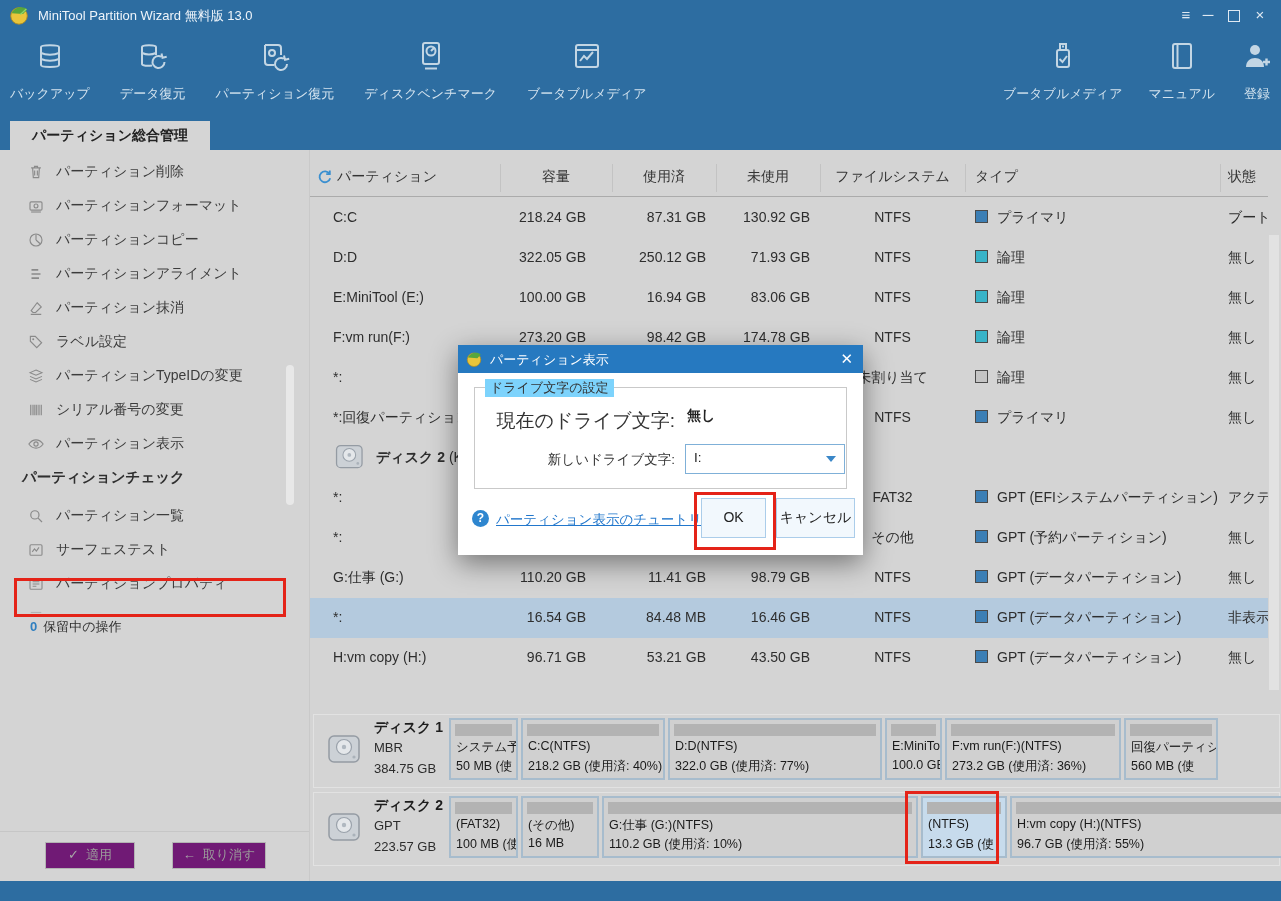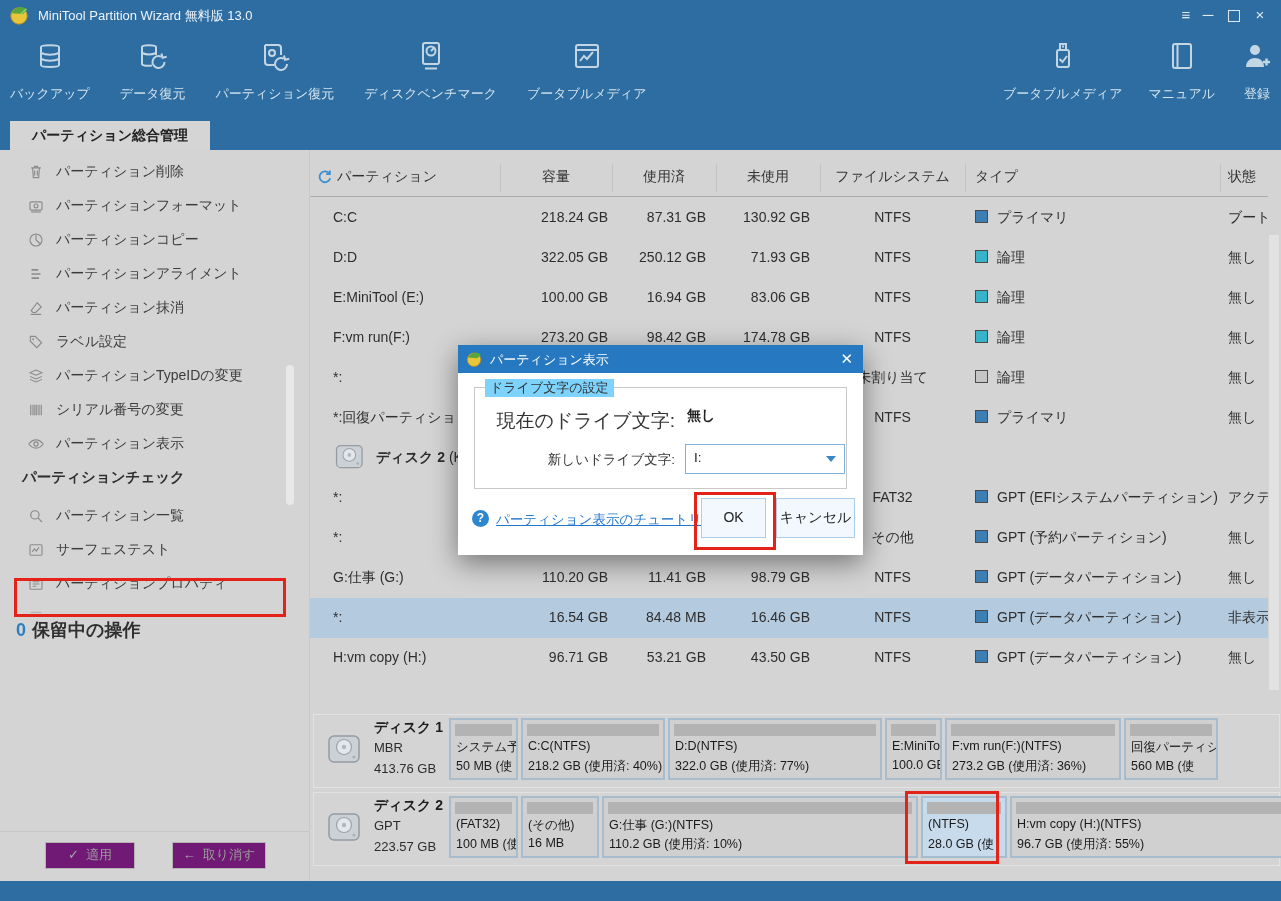--- a/index.html
+++ b/index.html
@@ -31,40 +31,40 @@
   .bottombar{position:absolute;left:0;bottom:0;width:1281px;height:20px;background:#2d6da1;}
 
   
   .sidebar{position:absolute;left:0;top:0;width:309px;height:731px;border-right:1px solid #c9c9c9;}
   .sbitem{position:absolute;left:0;width:288px;height:34px;cursor:default;}
   .sbicon{position:absolute;left:27px;top:8px;width:18px;height:18px;color:#8a8a8a;}
   .sbicon svg{width:18px;height:18px;}
   .sblabel{position:absolute;left:56px;top:8px;font-size:14px;color:#3c3c3c;white-space:nowrap;}
   .sbsection{position:absolute;left:22px;font-size:14.5px;font-weight:bold;color:#2f2f2f;}
   .sb-clip{position:absolute;left:0;width:288px;height:13px;overflow:hidden;opacity:.55;}
-  .pending{position:absolute;left:16px;font-size:18px;font-weight:bold;color:#2f2f2f;}
+  .pending{position:absolute;left:30px;font-size:13px;font-weight:normal;color:#2f2f2f;}
   .pending b{color:#2f7fc0;margin-right:6px;}
   .side-scroll{position:absolute;left:286px;top:215px;width:8px;height:140px;background:#e8e8e8;border-radius:4px;}
   .btn-sep{position:absolute;left:0;top:681px;width:309px;border-top:1px solid #c6c6c6;}
   .graybtn{position:absolute;top:692px;height:25px;background:#701a75;border:1px solid #b3b3b3;
            color:#9b9b9b;font-size:13px;text-align:center;line-height:23px;}
   .graybtn .gi{margin-right:7px;color:#a8a8a8;}
   .btn-apply{left:45px;width:88px;} .btn-undo{left:172px;width:92px;}
 
   
   .ptable{position:absolute;left:310px;top:0;width:971px;height:560px;}
   .thead{position:absolute;left:0;top:10px;width:958px;height:36px;border-bottom:1px solid #ababab;}
   .th{position:absolute;top:8px;font-size:14px;color:#333;}
   .vsep{position:absolute;top:4px;height:28px;border-left:1px solid #c3c3c3;}
   .refresh-ic{position:absolute;left:7px;top:9px;width:16px;height:16px;}
   .trow{position:absolute;left:0;width:958px;height:40px;font-size:14px;color:#2e2e2e;}
   .trow.sel{background:#b4cade;}
   .cell{position:absolute;top:11px;white-space:nowrap;}
   .c-name{left:23px;}
-  .c-cap{left:196px;width:102px;text-align:right;}
+  .c-cap{left:174px;width:102px;text-align:right;}
   .c-used{left:302px;width:94px;text-align:right;}
   .c-unused{left:406px;width:94px;text-align:right;}
   .c-fs{left:510px;width:145px;text-align:center;}
   .c-type{left:665px;width:250px;overflow:hidden;}
   .c-status{left:918px;width:40px;overflow:hidden;}
   .tsq{display:inline-block;width:11px;height:11px;border:1px solid #4a4a4a;margin-right:9px;
        vertical-align:-1px;}
   .trow .dico{position:absolute;left:24px;top:5px;width:34px;height:30px;}
   .dname{position:absolute;left:66px;top:11px;font-weight:bold;}
   .dsuffix{font-weight:normal;}
@@ -442,21 +442,21 @@
       <div class="diskrow dm1" id="diskrow0">
           <div class="disklabel">
             <span class="dico"><svg viewBox="0 0 40 34">
                 <rect x="3" y="3" width="30" height="26" rx="5" fill="#ccd1d6" stroke="#949ba3" stroke-width="1.5"></rect>
                 <circle cx="18" cy="14" r="7.5" fill="#e4e7ea" stroke="#9aa2ab" stroke-width="1.2"></circle>
                 <circle cx="18" cy="14" r="2.2" fill="#b0b8c0"></circle>
                 <circle cx="28" cy="24" r="1.6" fill="#aab2ba"></circle>
               </svg></span>
             <span class="dl-name">ディスク 1</span>
             <span class="dl-style">MBR</span>
-            <span class="dl-size">413.76 GB</span>
+            <span class="dl-size">384.75 GB</span>
           </div>
           <div class="blocks">
             <div class="block" style="width: 65px;">
               <span class="bar"><span class="fill" style="width:55%;background:#3d84b8"></span></span>
               <span class="bk-name">システム予約</span>
               <span class="bk-info">50 MB (使</span>
             </div>
             <div class="block" style="width: 140px;">
               <span class="bar"><span class="fill" style="width:40%;background:#3d84b8"></span></span>
               <span class="bk-name">C:C(NTFS)</span>
@@ -508,21 +508,21 @@
               <span class="bk-info">16 MB</span>
             </div>
             <div class="block" style="width: 312px;">
               <span class="bar"><span class="fill" style="width:17%;background:#3d84b8"></span></span>
               <span class="bk-name">G:仕事 (G:)(NTFS)</span>
               <span class="bk-info">110.2 GB (使用済: 10%)</span>
             </div>
             <div class="block sel" style="width: 82px;">
               <span class="bar"><span class="fill" style="width:48%;background:#9aa1a8"></span></span>
               <span class="bk-name">(NTFS)</span>
-              <span class="bk-info">28.0 GB (使</span>
+              <span class="bk-info">13.3 GB (使</span>
             </div>
             <div class="block" style="width: 285px;">
               <span class="bar"><span class="fill" style="width:55%;background:#3d84b8"></span></span>
               <span class="bk-name">H:vm copy (H:)(NTFS)</span>
               <span class="bk-info">96.7 GB (使用済: 55%)</span>
             </div>
           </div>
         </div>
     </div>
 

